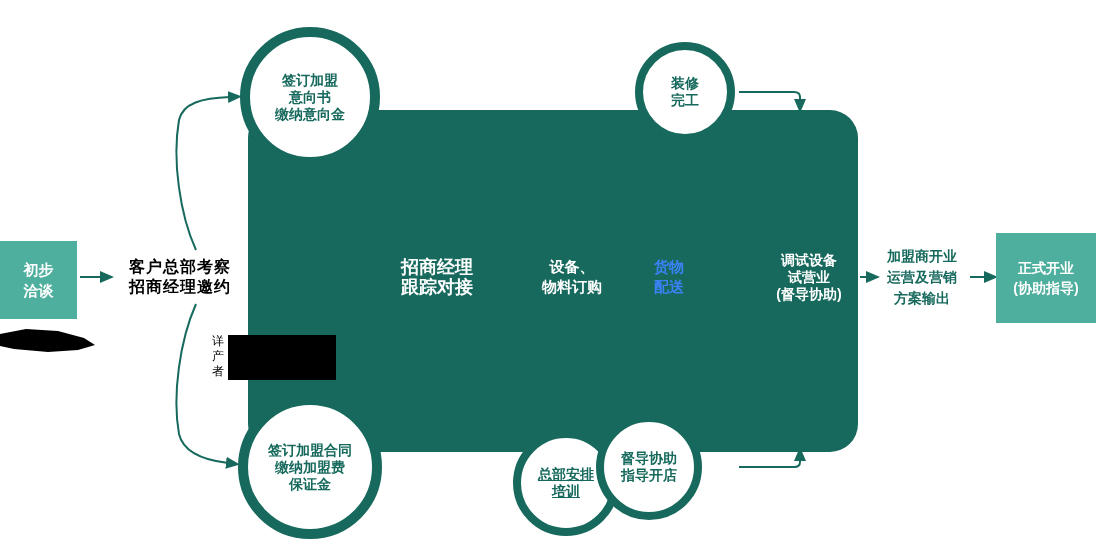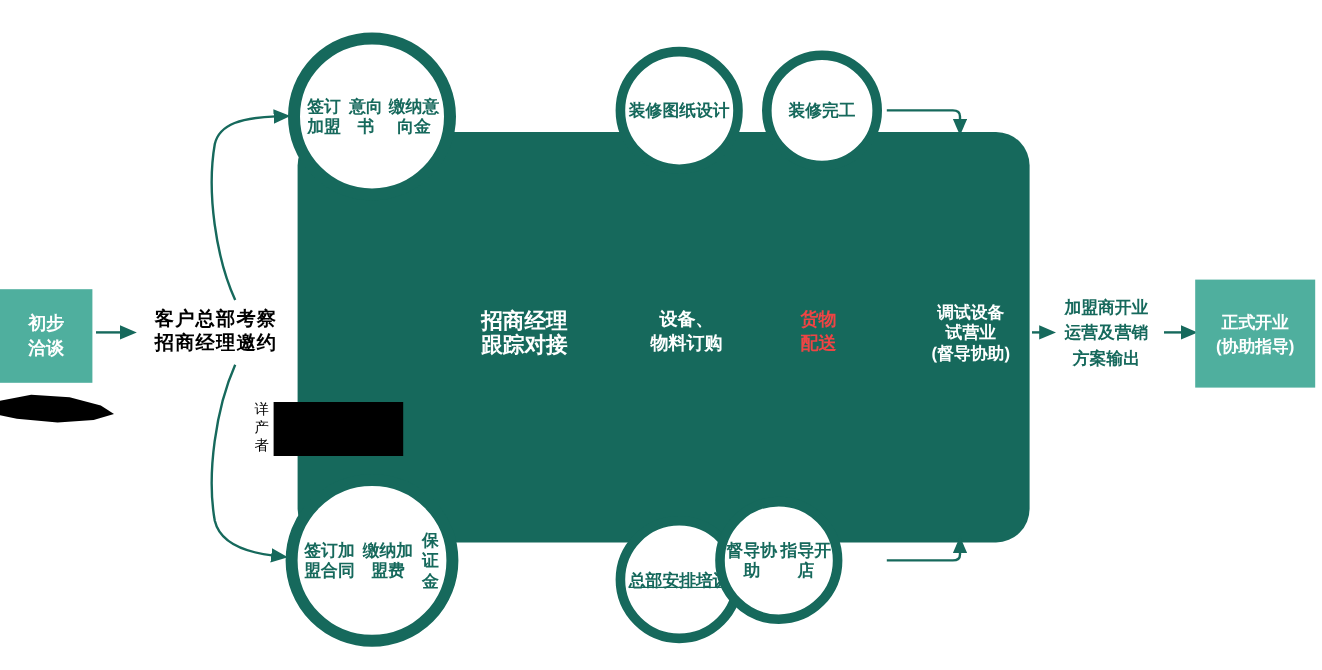--- a/index.html
+++ b/index.html
@@ -28,39 +28,39 @@
   .node-box{
     display:flex;flex-direction:column;align-items:center;justify-content:center;
     background:var(--teal-light);color:#fff;font-weight:bold;text-align:center;
     z-index:4;
   }
   .start-box{left:0;top:241px;width:77px;height:78px;font-size:15px;line-height:21px;}
   .official-box{left:996px;top:233px;width:100px;height:90px;font-size:14px;line-height:20px;}
   
   .circle{
     background:#fff;border-radius:50%;
-    display:flex;align-items:center;justify-content:center;
+    display:flex;flex-direction:column;align-items:center;justify-content:center;
     text-align:center;font-weight:bold;color:var(--teal-dark);
     font-size:14px;line-height:17px;
     z-index:3;
   }
   .c1{left:240px;top:27px;width:120px;height:120px;border:10px solid var(--teal-dark);}
   .c2{left:513px;top:39px;width:90px;height:90px;border:8px solid var(--teal-dark);}
   .c3{left:635px;top:42px;width:84px;height:84px;border:8px solid var(--teal-dark);}
   .c4{left:238px;top:395px;width:124px;height:124px;border:10px solid var(--teal-dark);}
   .c5{left:513px;top:430px;width:90px;height:90px;border:8px solid var(--teal-dark);text-decoration:underline;}
   .c6{left:596px;top:414px;width:90px;height:90px;border:8px solid var(--teal-dark);}
   
   .step{
     text-align:center;font-weight:bold;z-index:4;
   }
   .t-invite{left:108px;top:257px;width:144px;color:#000;font-size:16px;line-height:20px;letter-spacing:1px;}
   .t-track{left:395px;top:257px;width:84px;color:#fff;font-size:18px;line-height:20px;}
   .t-order{left:530px;top:257px;width:84px;color:#fff;font-size:15px;line-height:20px;}
-  .t-delivery{left:647px;top:257px;width:70px;color:#ef4444;font-size:15px;line-height:20px;}
+  .t-delivery{left:634px;top:257px;width:70px;color:#3b82f6;font-size:15px;line-height:20px;}
   .t-trial{left:762px;top:252px;width:94px;color:#fff;font-size:14px;line-height:17px;}
   .t-output{left:870px;top:246px;width:104px;color:var(--teal-dark);font-size:14px;line-height:21px;}
   
   .anno{
     left:212px;top:334px;width:18px;
     color:#000;font-size:12px;line-height:15px;z-index:5;
   }
 </style>
 </head>
 <body>
@@ -93,24 +93,20 @@
 
   <div class="step t-invite abs">
     <div>客户总部考察</div>
     <div>招商经理邀约</div>
   </div>
 
   <div class="circle c1 abs">
     <div>签订加盟</div>
     <div>意向书</div>
     <div>缴纳意向金</div>
-  </div>
-  <div class="circle c2 abs">
-    <div>装修图纸</div>
-    <div>设计</div>
   </div>
   <div class="circle c3 abs">
     <div>装修</div>
     <div>完工</div>
   </div>
   <div class="circle c4 abs">
     <div>签订加盟合同</div>
     <div>缴纳加盟费</div>
     <div>保证金</div>
   </div>

